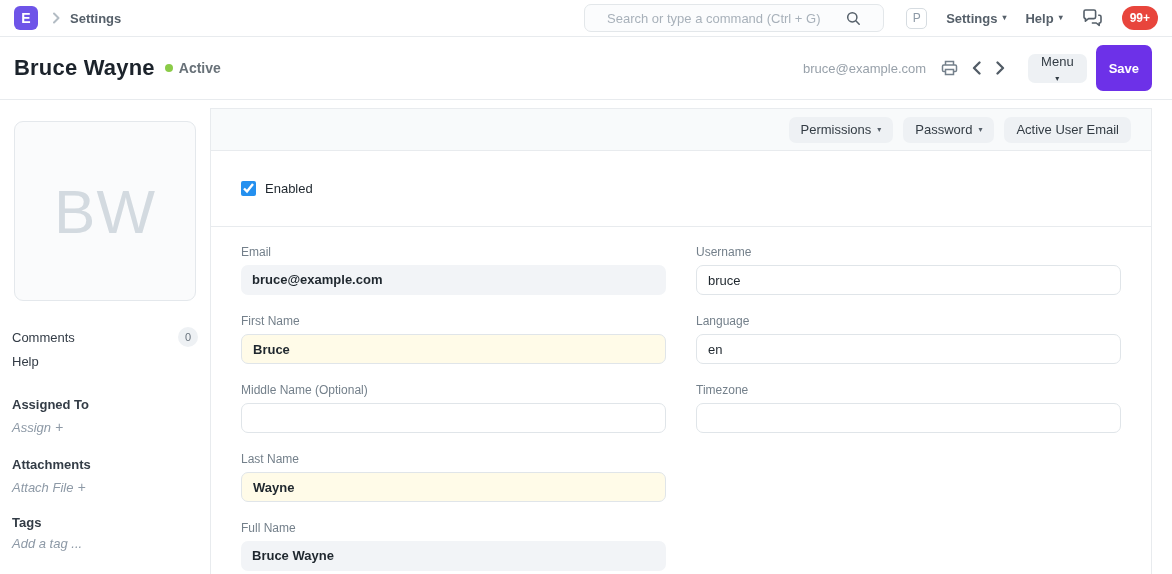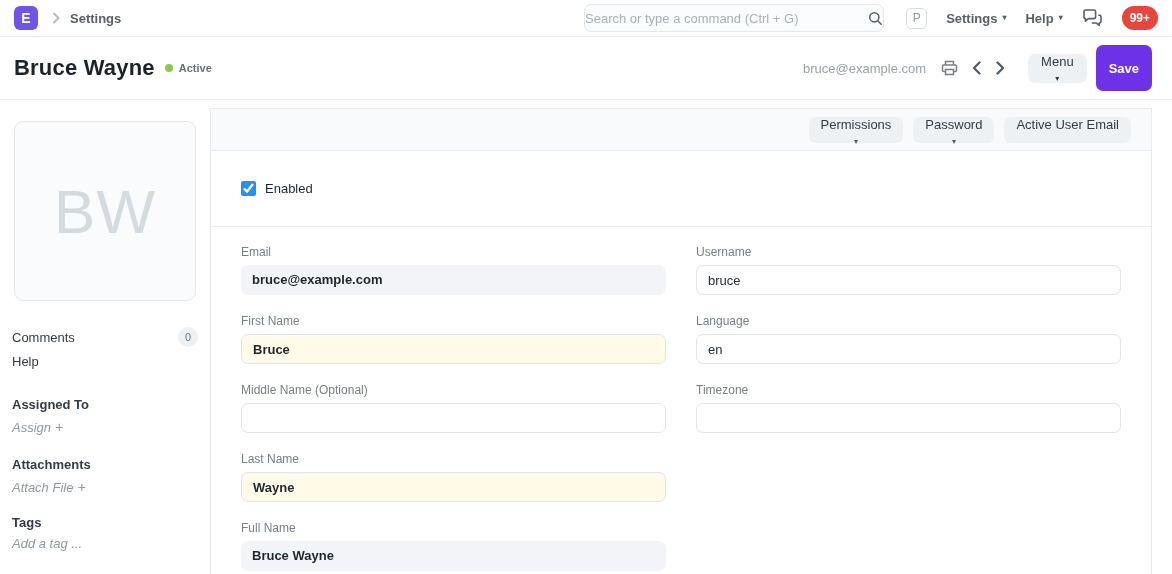--- a/index.html
+++ b/index.html
@@ -9,21 +9,21 @@
 
   
   .navbar { position:relative; height:37px; display:flex; align-items:center;
     padding:0 14px; border-bottom:1px solid #e8ebee; background:#fff; }
   .logo { width:24px; height:24px; border-radius:6px; background:#6e54e8; color:#fff;
     font-weight:700; font-size:14px; display:flex; align-items:center; justify-content:center; cursor:pointer; }
   .crumb-sep { margin:0 9px 0 13px; display:flex; align-items:center; }
   .breadcrumb { font-size:13px; font-weight:700; color:#56606a; cursor:pointer; }
   .nav-search { position:absolute; left:584px; top:4px; width:300px; height:28px;
     background:#fbfcfd; border:1px solid #e3e7ea; border-radius:7px;
-    display:flex; align-items:center; padding:0 0; }
+    display:flex; align-items:center; padding:0 22px; }
   .nav-search input { flex:1; border:none; outline:none; background:transparent;
     font-size:13px; color:#4b555f; font-family:"Liberation Sans", sans-serif; }
   .nav-search input::placeholder { color:#a8b1ba; }
   .nav-right { margin-left:auto; display:flex; align-items:center; gap:19px; }
   .user-initial { width:21px; height:21px; border:1px solid #d6dce1; border-radius:5px;
     font-size:12px; color:#8d99a6; display:flex; align-items:center; justify-content:center;
     background:#fff; cursor:pointer; }
   .nav-link { font-size:13px; font-weight:700; color:#56606a; display:flex; align-items:center;
     gap:5px; cursor:pointer; }
   .caret { font-size:8px; color:#56606a; line-height:1; }
@@ -31,21 +31,21 @@
     color:#fff; font-size:12px; font-weight:700; display:flex; align-items:center;
     justify-content:center; padding:0 8px; cursor:pointer; }
 
   
   .page-header { height:63px; display:flex; align-items:center; padding:0 20px 0 14px;
     border-bottom:1px solid #e8ebee; background:#fff; }
   .title-wrap { display:flex; align-items:center; gap:10px; }
   .page-title { font-size:22px; font-weight:700; color:#1c232b; letter-spacing:.2px; }
   .status { display:flex; align-items:center; gap:6px; }
   .status-dot { width:8px; height:8px; border-radius:50%; background:#8bcb48; }
-  .status-text { font-size:11px; font-weight:700; color:#687178; }
+  .status-text { font-size:14px; font-weight:700; color:#687178; }
   .header-right { margin-left:auto; display:flex; align-items:center; gap:9px; }
   .header-email { font-size:13px; color:#98a1aa; margin-right:4px; }
   .icon-btn { background:none; border:none; cursor:pointer; display:flex; align-items:center;
     padding:2px; }
   .menu-btn { height:29px; padding:0 13px; background:#eef1f4; border:none; border-radius:7px;
     font-size:13px; color:#333c44; display:flex; align-items:center; gap:6px; cursor:pointer;
     font-family:"Liberation Sans", sans-serif; }
   .save-btn { height:46px; padding:0 13px; background:#6d31e8; border:none; border-radius:7px;
     font-size:13px; font-weight:600; color:#fff; cursor:pointer;
     font-family:"Liberation Sans", sans-serif; }
@@ -67,21 +67,21 @@
   .s-plus { color:#8d99a6; font-size:14px; margin-left:4px; }
   .gap20 { margin-bottom:20px; } .gap18 { margin-bottom:18px; } .gap4 { margin-bottom:4px; }
 
   
   .main { flex:1; margin:8px 20px 0 0; border:1px solid #e8ebee; border-bottom:none;
     background:#fff; display:flex; flex-direction:column; }
   .toolbar { height:42px; flex:none; background:#f8fafb; border-bottom:1px solid #e8ebee;
     display:flex; align-items:center; justify-content:flex-end; gap:10px; padding:0 20px; }
   .chip-btn { height:26px; padding:0 12px; background:#eef1f4; border:none; border-radius:7px;
     font-size:13px; color:#333c44; display:flex; align-items:center; gap:6px; cursor:pointer;
-    font-family:"Liberation Sans", sans-serif;flex-direction:column; }
+    font-family:"Liberation Sans", sans-serif; }
   .section-enabled { height:76px; flex:none; border-bottom:1px solid #e8ebee;
     display:flex; align-items:center; padding:0 30px; }
   .cb { width:15px; height:15px; accent-color:#2490ef; cursor:pointer; }
   .cb-label { font-size:13px; color:#1f272e; margin-left:9px; cursor:pointer; }
   .section-fields { padding:18px 30px 0; display:grid; grid-template-columns:1fr 1fr;
     column-gap:30px; }
   .field { margin-bottom:19px; }
   .f-label { font-size:12px; color:#74808b; margin-bottom:6px; line-height:14px; }
   .control { width:100%; height:30px; border:1px solid #e0e5e9; border-radius:7px;
     padding:0 11px; font-size:13px; color:#1f272e; background:#fff;

